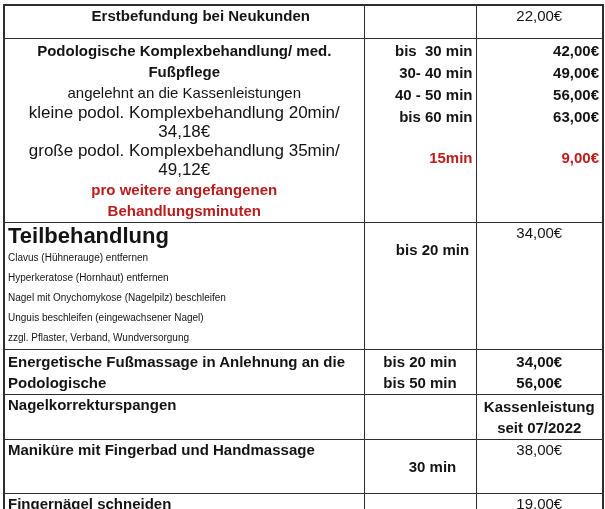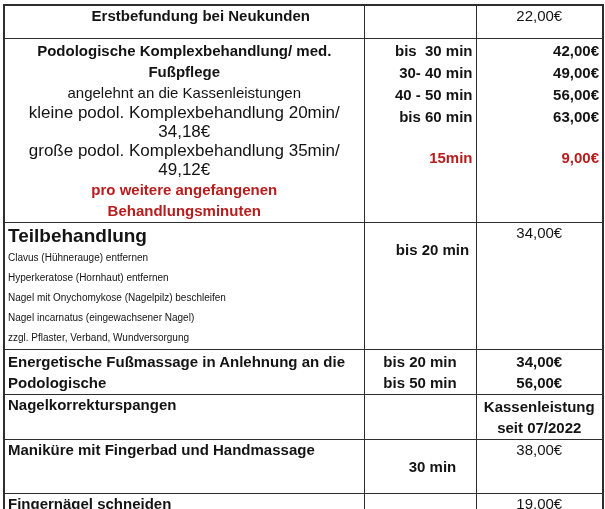--- a/index.html
+++ b/index.html
@@ -38,21 +38,21 @@
   tr.r9 td { height:32px; }
 
   
   .r2-svc .l  { line-height:21px; text-align:center; }
   .r2-svc .sm { font-size:17px; line-height:19px; }
   
   .stack .l { line-height:22px; text-align:right; font-weight:bold; white-space:pre-wrap; }
   .stack .spacer { height:19px; }
 
   
-  .svc-title { font-size:19px; font-weight:bold; line-height:24px; }
+  .svc-title { font-size:22px; font-weight:bold; line-height:24px; }
   .detail { font-size:10px; line-height:20px; }
 
   
   .two-line .l { line-height:21px; font-weight:bold; }
   .two-line-c .l { line-height:21px; font-weight:bold; text-align:center; white-space:pre-wrap; }
 
   
   .note .l { line-height:21px; text-align:center; font-weight:bold; }
 
   
@@ -107,21 +107,21 @@
       <div class="l blue">9,00€</div>
     </td>
   </tr>
 
   <tr class="r3">
     <td>
       <div class="svc-title">Teilbehandlung</div>
       <div class="detail">Clavus (Hühnerauge) entfernen</div>
       <div class="detail">Hyperkeratose (Hornhaut) entfernen</div>
       <div class="detail">Nagel mit Onychomykose (Nagelpilz) beschleifen</div>
-      <div class="detail">Nagel incarnatus (eingewachsener Nagel)</div>
+      <div class="detail">Unguis beschleifen (eingewachsener Nagel)</div>
       <div class="detail">zzgl. Pflaster, Verband, Wundversorgung</div>
     </td>
     <td class="duration">
       <span>bis 20 min</span>
     </td>
     <td class="price">
       <span>34,00€</span>
     </td>
   </tr>
 

